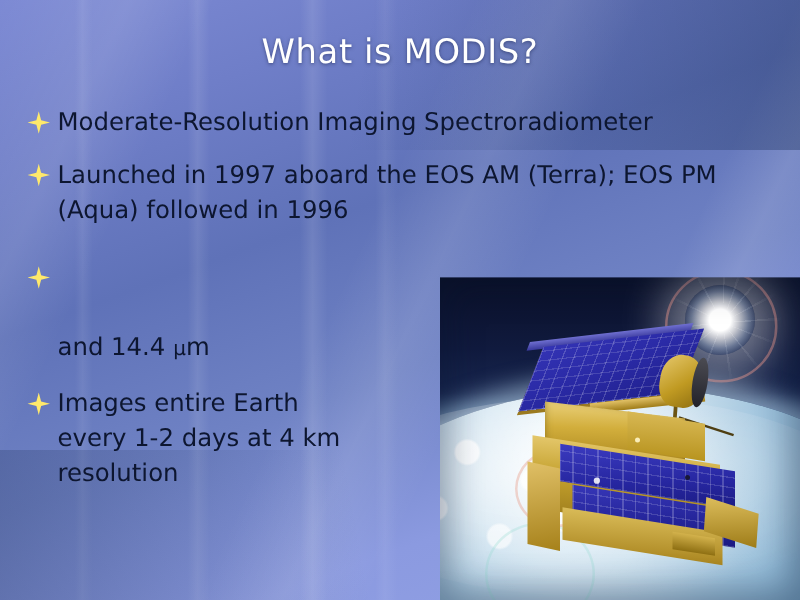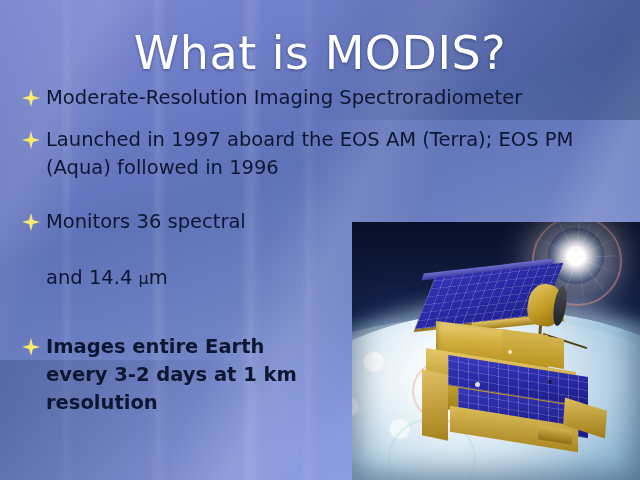--- a/index.html
+++ b/index.html
@@ -78,21 +78,21 @@
       rgba(45,62,108,0.34) 100%);
   }
 
   #title {
     position: absolute;
     top: 26px;
     left: 0;
     width: 640px;
     text-align: center;
     color: #ffffff;
-    font-size: 46px;
+    font-size: 27px;
     font-weight: 400;
     letter-spacing: 0.5px;
     text-shadow: 0 1px 3px rgba(20,30,70,0.55);
     white-space: nowrap;
   }
 
   #bullets {
     position: absolute;
     top: 84px;
     left: 22px;
@@ -401,33 +401,33 @@
       <span>Launched in 1997 aboard the EOS AM (Terra); EOS PM</span><br>
       <span>(Aqua) followed in 1996</span>
     </div>
 
     <div class="bullet b-narrow" style="margin-top:26px;">
       <span class="star">
         <svg viewBox="0 0 20 20" width="18" height="18">
           <path d="M10 0 L12.1 7.9 L20 10 L12.1 12.1 L10 20 L7.9 12.1 L0 10 L7.9 7.9 Z" fill="#ffe96b"></path>
         </svg>
       </span>
-      <span>Monitors 36 spectral</span><br>
+      <br>
       <br>
       <span>and 14.4 <span class="mu">μ</span>m</span>
     </div>
 
-    <div class="bullet b-narrow" style="margin-top:40px;font-weight:bold;">
+    <div class="bullet b-narrow" style="margin-top:16px;">
       <span class="star">
         <svg viewBox="0 0 20 20" width="18" height="18">
           <path d="M10 0 L12.1 7.9 L20 10 L12.1 12.1 L10 20 L7.9 12.1 L0 10 L7.9 7.9 Z" fill="#ffe96b"></path>
         </svg>
       </span>
       <span>Images entire Earth</span><br>
-      <span>every 3-2 days at 1 km</span><br>
+      <span>every 1-2 days at 4 km</span><br>
       <span>resolution</span>
     </div>
 
   </div>
 
   <div id="photo">
     <div class="sky"></div>
     <div class="limb"></div>
     <div class="clouds"></div>
     <div class="sunrays"></div>

